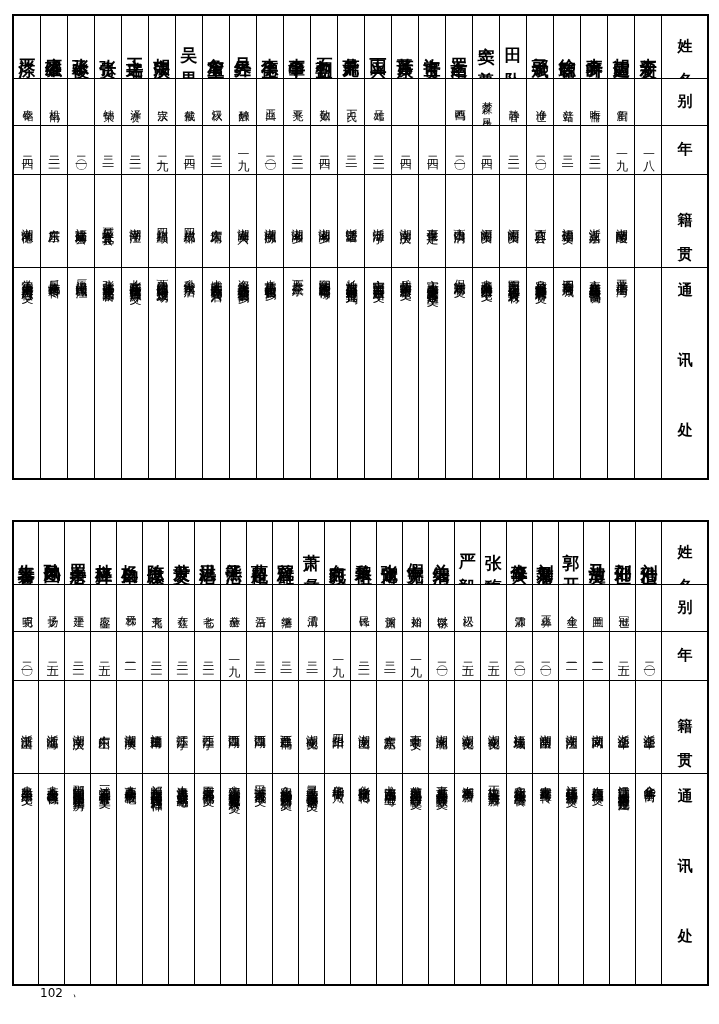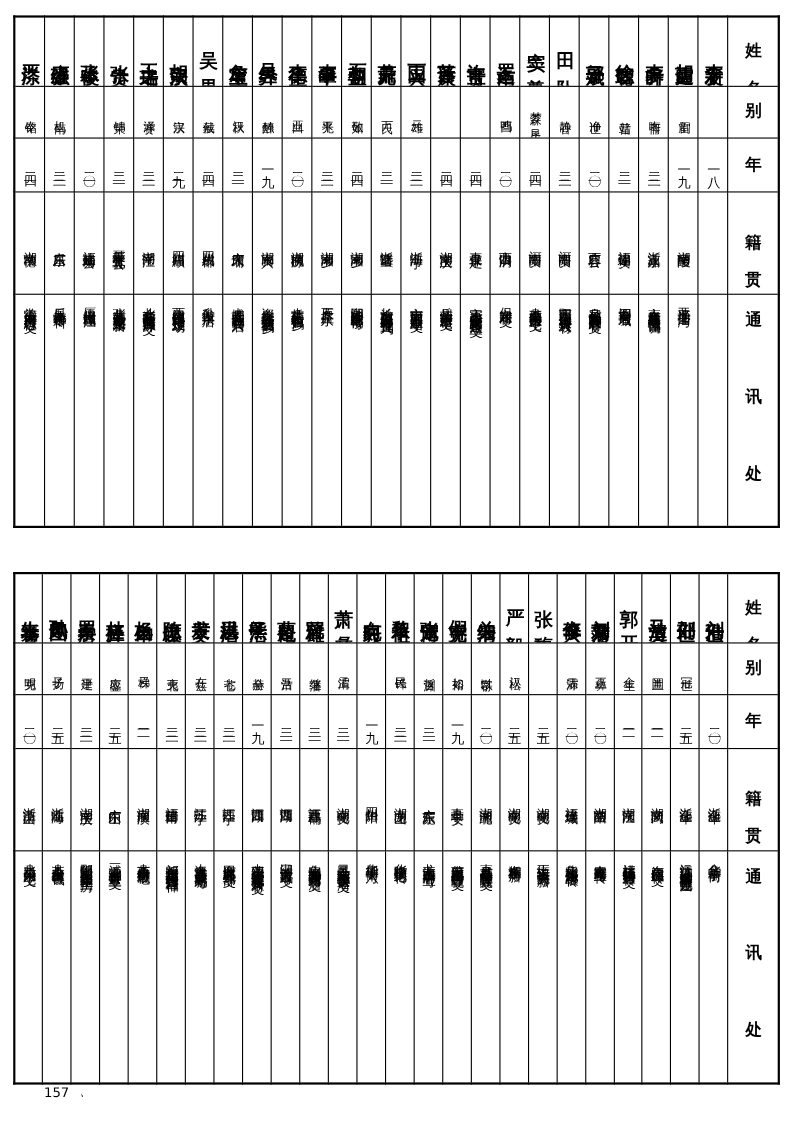--- a/index.html
+++ b/index.html
@@ -947,16 +947,16 @@
             <span class="cellwrap">金华县学前街</span>
           </td>
           <td class="hdr hdr-addr">
             <span class="cellwrap">通 讯 处</span>
           </td>
         </tr>
     </tbody>
   </table>
 
   <div class="page-number">
-    <span>157</span><span class="tick">、</span>
+    <span>102</span><span class="tick">、</span>
   </div>
 
 </div>
 
 </body></html>

